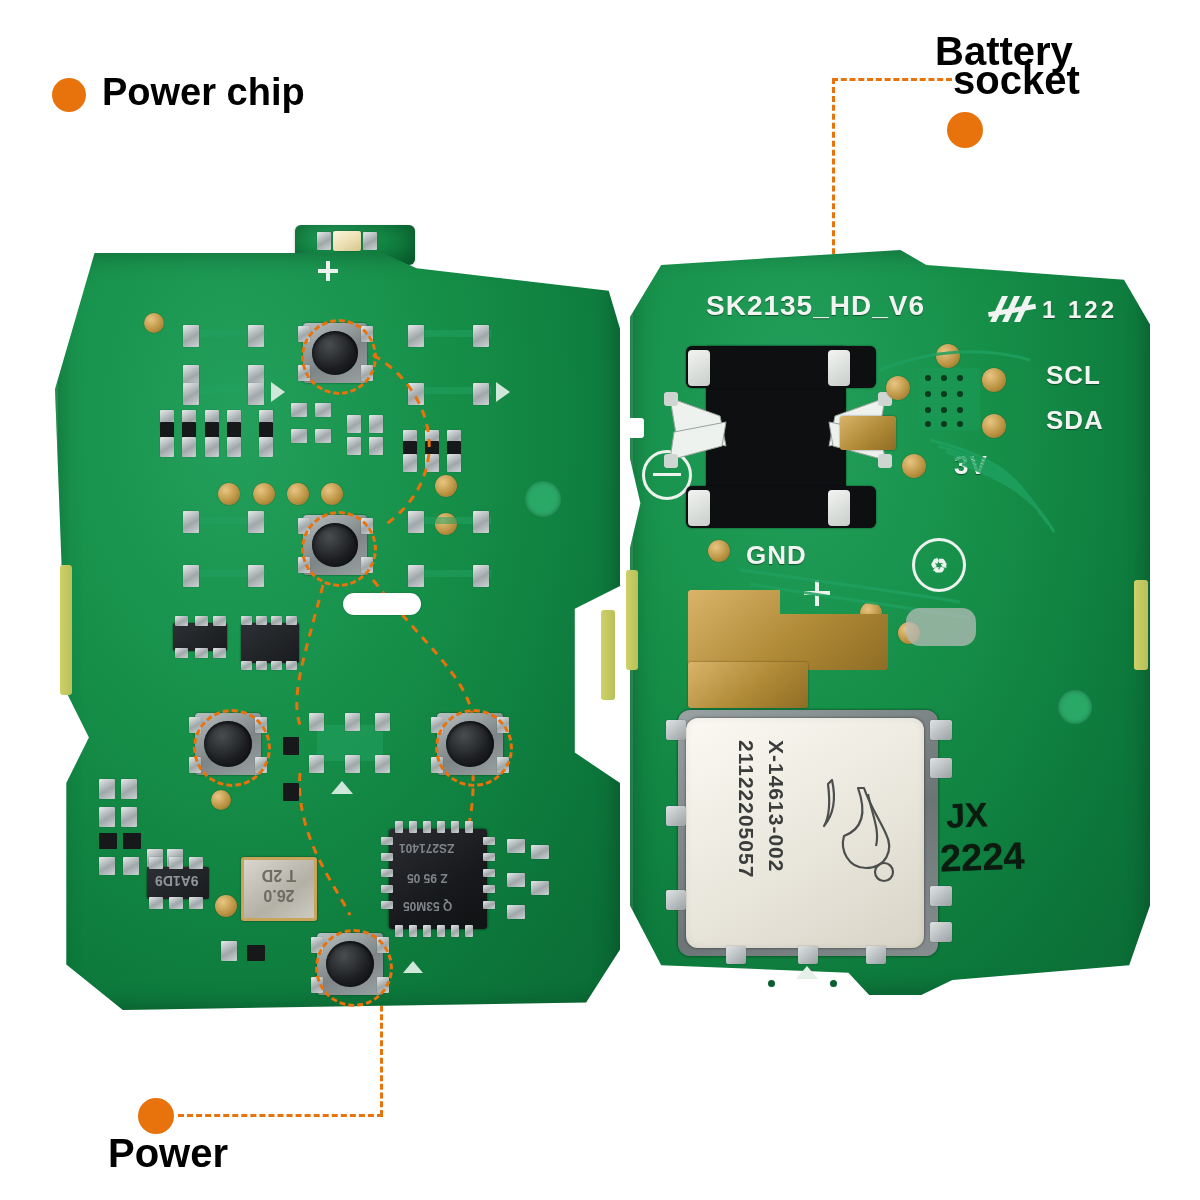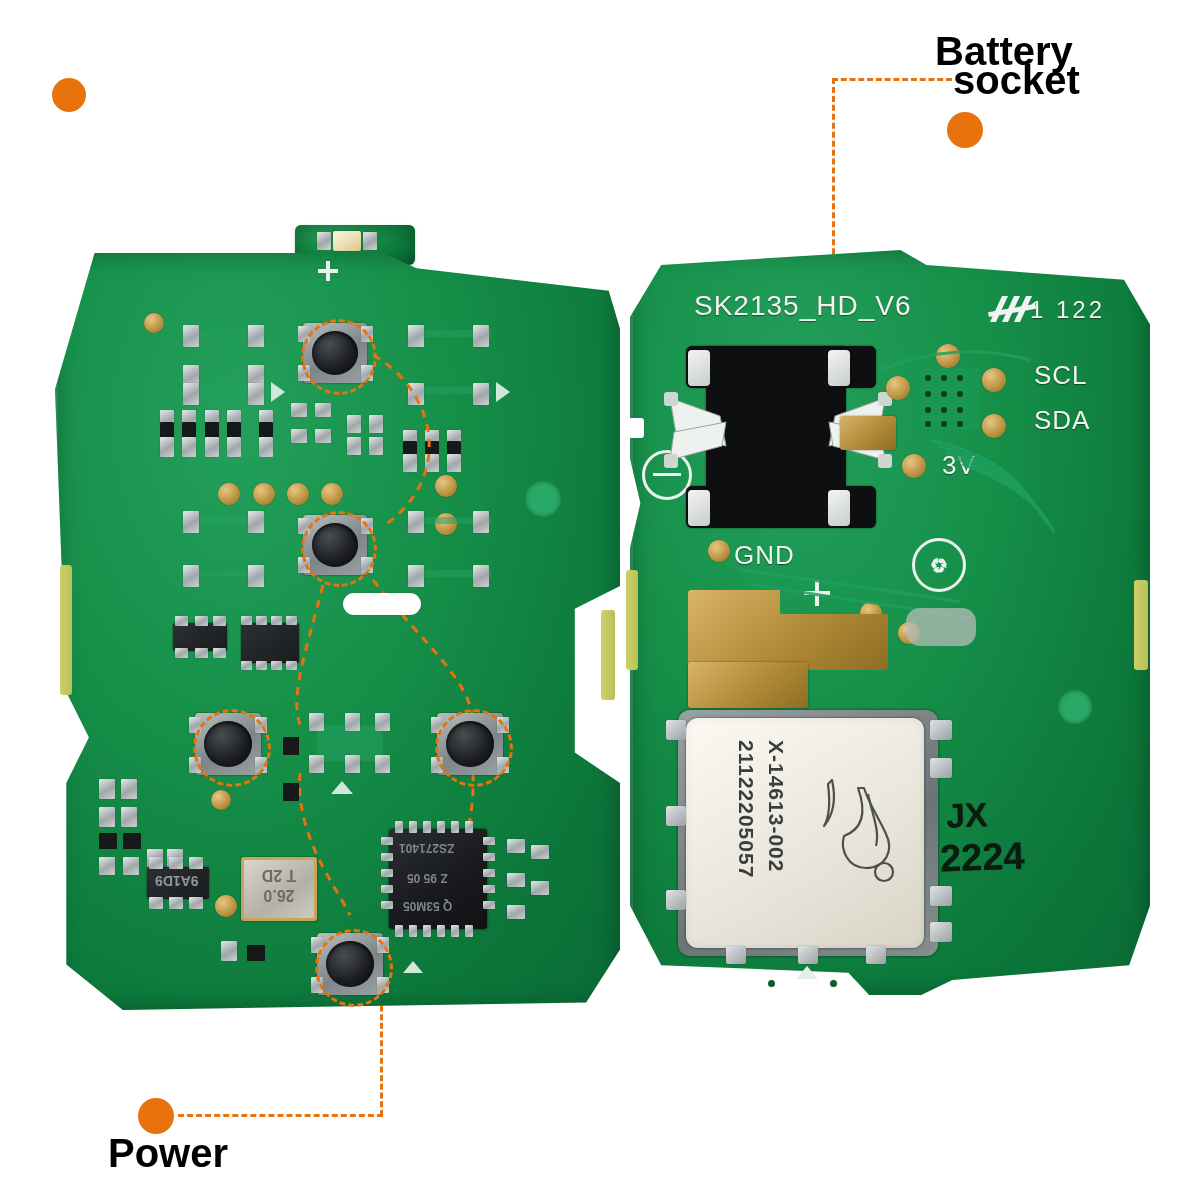--- a/index.html
+++ b/index.html
@@ -20,23 +20,23 @@
 
   
   .board{position:absolute;}
   .pcb{position:absolute;inset:0;border-radius:26px;
        background:
          radial-gradient(ellipse at 32% 22%, #23a05c 0%, #169049 38%, #0d7a3c 72%, #0a6a34 100%);
        box-shadow: inset 0 0 26px rgba(0,0,0,.32), 0 1px 3px rgba(0,0,0,.25);}
   .pcb.edgehl{box-shadow: inset 0 0 26px rgba(0,0,0,.32),
               inset 3px 0 0 rgba(255,255,255,.12), 0 1px 3px rgba(0,0,0,.25);}
 
-  .silk{position:absolute;color:#f2f4f1;font-weight:400;
+  .silk{position:absolute;color:#f2f4f1;font-weight:700;
         font-family:"Liberation Sans", sans-serif;letter-spacing:1px;
-        text-shadow:0 1px 1px rgba(0,0,0,.45);white-space:pre;}
+        text-shadow:0 1px 1px rgba(0,0,0,.45);white-space:pre;margin-left:12px;}
   .inkblk{position:absolute;color:#0c1b10;font-weight:700;
         font-family:"Liberation Sans", sans-serif;white-space:pre;
         text-shadow:0 0 1px rgba(0,0,0,.5);}
 
   
   .pad{position:absolute;background:linear-gradient(150deg,#e6e9ea,#9fa7a9 55%,#cfd4d5);
        border-radius:1px;box-shadow:0 0 1px rgba(0,0,0,.5);}
   .res{position:absolute;background:#17181a;border-radius:1px;}
   .via{position:absolute;border-radius:50%;
        background:radial-gradient(circle at 35% 32%, #e8c583, #b8913f 60%, #8a6a28);
@@ -501,20 +501,21 @@
 
     <span class="inkblk" style="left:316px;top:546px;font-size:34px;transform:rotate(-2deg);">JX</span>
     <span class="inkblk" style="left:310px;top:586px;font-size:38px;transform:rotate(-2deg);">2224</span>
 
     <div class="tri" style="left:166px;top:716px;border-width:0 11px 13px 11px;border-color:transparent transparent #e4efe8 transparent;"></div>
     <div class="vtiny" style="left:138px;top:730px;width:7px;height:7px;"></div>
     <div class="vtiny" style="left:200px;top:730px;width:7px;height:7px;"></div>
   </div>
 
   <div class="dot" style="left:52px;top:78px;width:34px;height:34px;"></div>
+  <div class="callout-label" style="left:102px;top:73px;font-size:38px;">Power chip</div>
 
   <div class="callout-label" style="left:935px;top:31px;font-size:40px;">Battery</div>
   <div class="callout-label" style="left:953px;top:60px;font-size:40px;">socket</div>
   <div class="dot" style="left:947px;top:112px;width:36px;height:36px;"></div>
 
   <div class="dot" style="left:138px;top:1098px;width:36px;height:36px;"></div>
   <div class="callout-label" style="left:108px;top:1133px;font-size:40px;">Power</div>
 
 </div>
 

